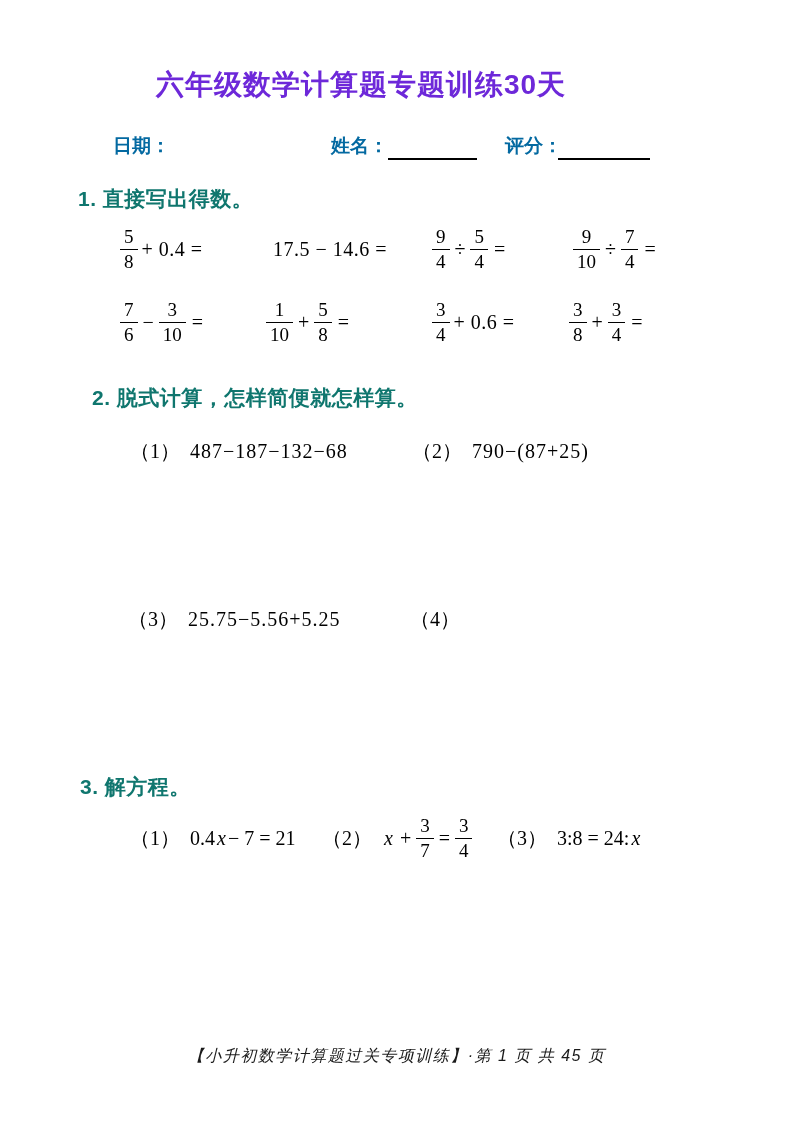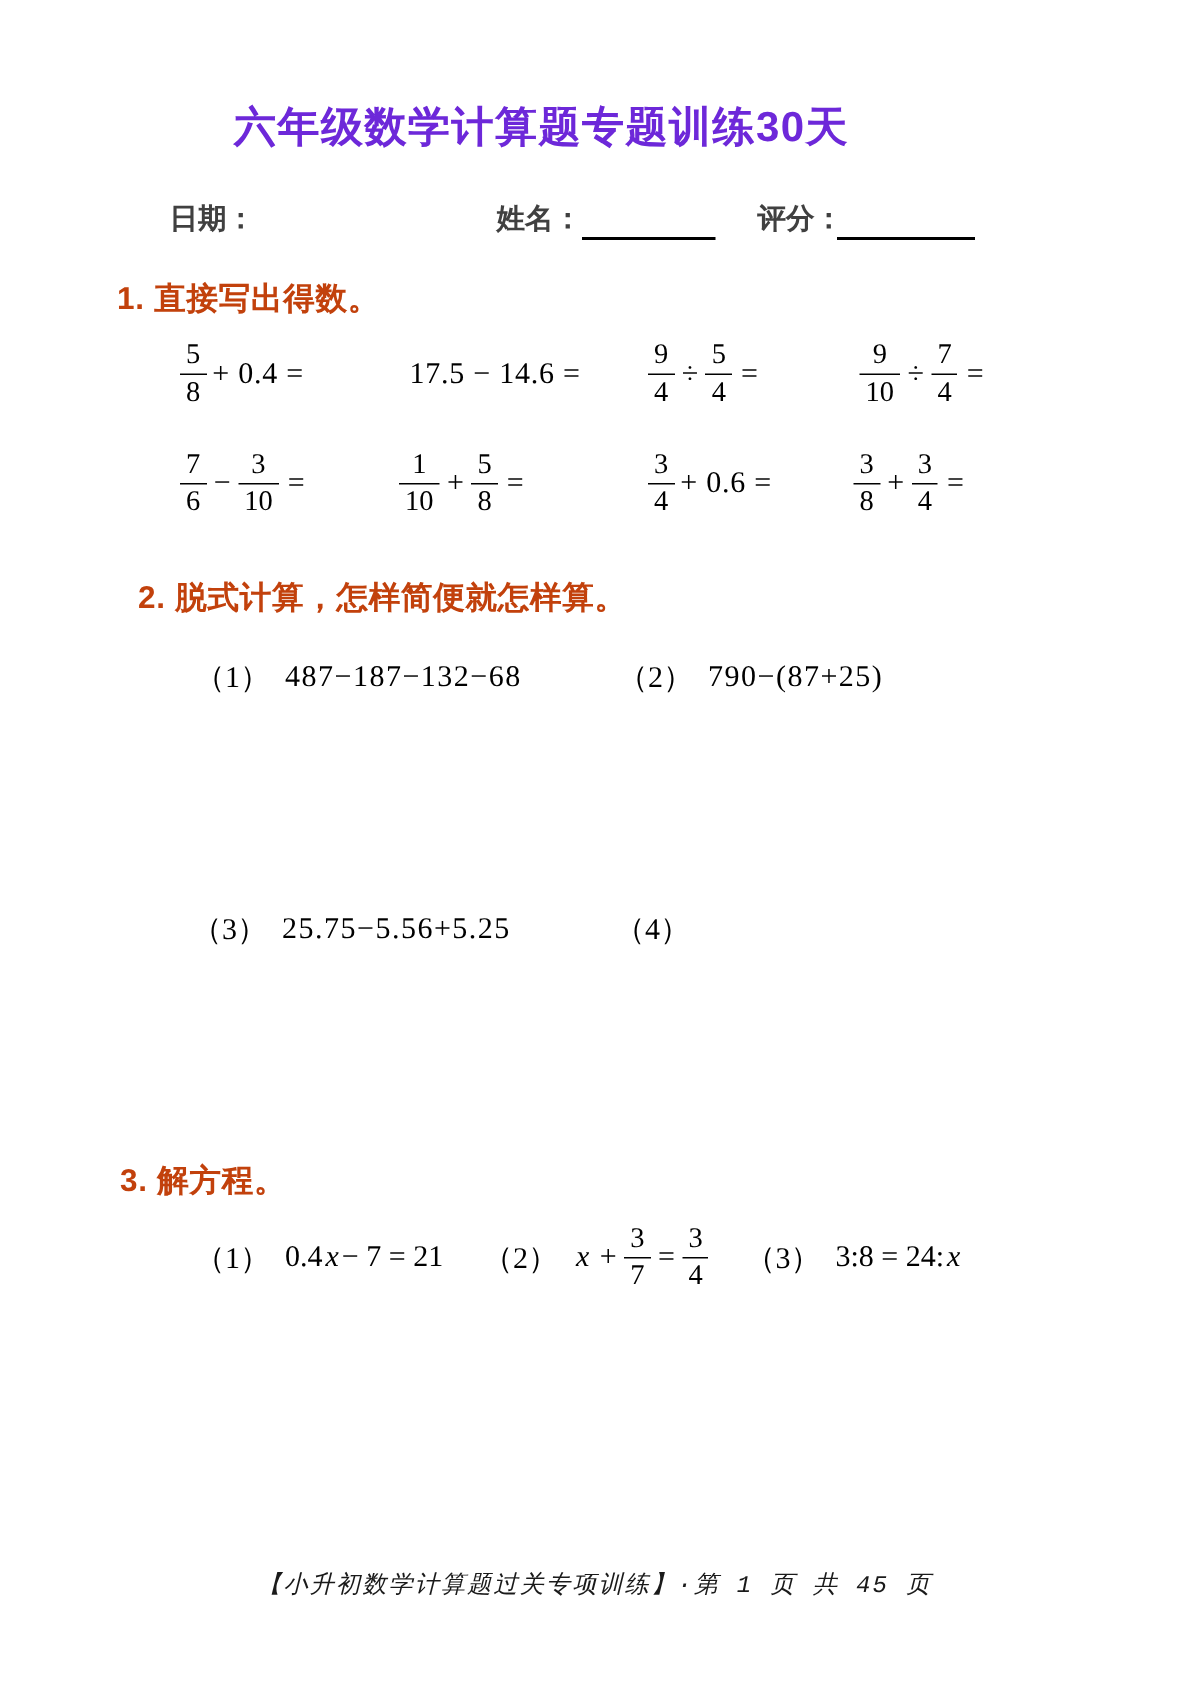--- a/index.html
+++ b/index.html
@@ -9,29 +9,29 @@
     font-family:"Liberation Serif",serif;
   }
   .page-title{
     position:absolute;top:66px;left:0;width:722px;text-align:center;
     font-family:"Liberation Sans",sans-serif;font-weight:bold;
     font-size:28px;letter-spacing:1px;color:#6d28d9;
   }
   .hlabel{
     position:absolute;top:133px;
     font-family:"Liberation Sans",sans-serif;font-weight:bold;
-    font-size:19px;color:#404040;
+    font-size:19px;color:#0369a1;
   }
   .fill-line{
     position:absolute;height:0;border-top:2px solid #000;
   }
   .sec-heading{
     position:absolute;
     font-family:"Liberation Sans",sans-serif;font-weight:bold;
-    font-size:21px;color:#c2410c;letter-spacing:0.5px;
+    font-size:21px;color:#0f766e;letter-spacing:0.5px;
   }
   .q{
     position:absolute;display:flex;align-items:center;height:58px;
     font-size:20px;font-family:"Liberation Serif",serif;color:#000;
   }
   .frac{display:inline-block;text-align:center;vertical-align:middle;
     font-size:19px;line-height:1.05;}
   .frac .num{display:block;padding:0 4px 2px;}
   .frac .den{display:block;border-top:1.4px solid #000;padding:2px 4px 0;}
   .op{margin:0 5px;}
@@ -41,21 +41,21 @@
   .item{
     position:absolute;display:flex;align-items:center;
     font-size:20px;font-family:"Liberation Serif",serif;color:#000;
   }
   .item .no{margin-right:10px;}
   .expr{letter-spacing:1px;text-align:right;}
   .var{font-style:italic;margin:0 2px;}
   .s3item{height:60px;}
   .footer{
     position:absolute;top:1046px;left:0;width:100%;text-align:center;
-    font-family:Liberation Mono, monospace;font-style:italic;
+    font-family:Liberation Sans, sans-serif;font-style:italic;
     font-size:16px;letter-spacing:1.5px;color:#1a1a1a;
   }
 </style>
 </head>
 <body>
 
 <div class="page">
 
   <div class="page-title">六年级数学计算题专题训练30天</div>
 

